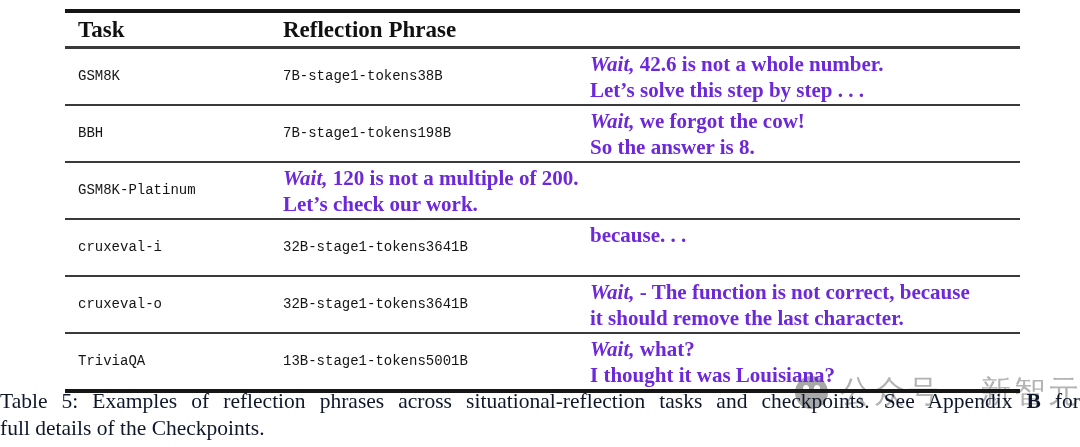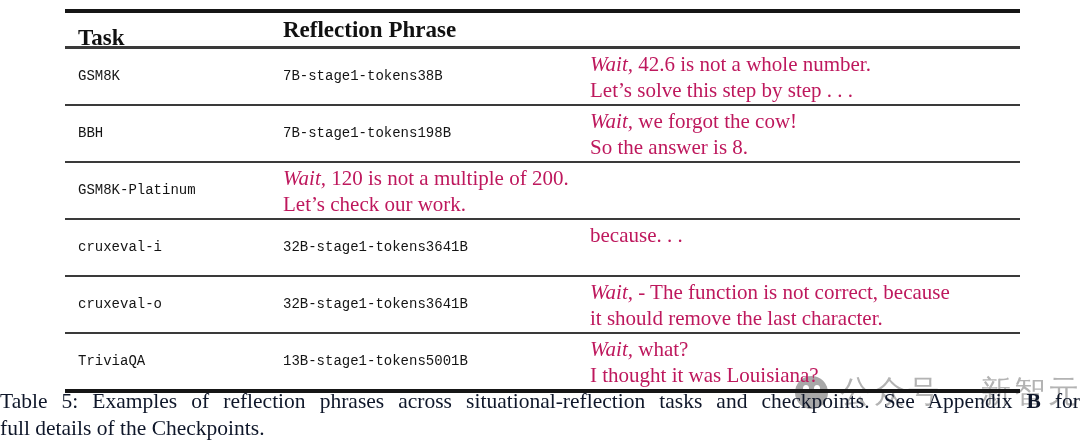--- a/index.html
+++ b/index.html
@@ -35,39 +35,40 @@
     align-items: stretch;
   }
   .thead-row { height: 33px; }
   .thead-row .hcell {
     font-family: "Liberation Serif", serif;
     font-weight: bold;
     font-size: 23px;
     line-height: 33px;
     white-space: nowrap;
   }
-  .hcell.first { padding-left: 13px; margin-top: 8px; }
+  .hcell.first { padding-left: 13px; }
 
   .drow { height: 55px; }
   .cell-mono {
     font-family: "Liberation Mono", "DejaVu Sans Mono", monospace;
     font-size: 14px;
     display: flex;
     align-items: center;
     white-space: nowrap;
     letter-spacing: 0px;
     color: #141414;
   }
   .cell-mono.first { padding-left: 13px; }
   .cell-phrase {
     font-family: "Liberation Serif", serif;
     font-size: 21px;
     line-height: 26px;
     padding-top: 2px;
-    color: #be185d;
+    color: #6d28d9;
+    font-weight: bold;
   }
   .cell-phrase .pline { white-space: nowrap; }
   .cell-phrase i { font-style: italic; }
 
   
   .caption {
     position: absolute;
     left: 0;
     top: 388px;
     width: 1080px;

